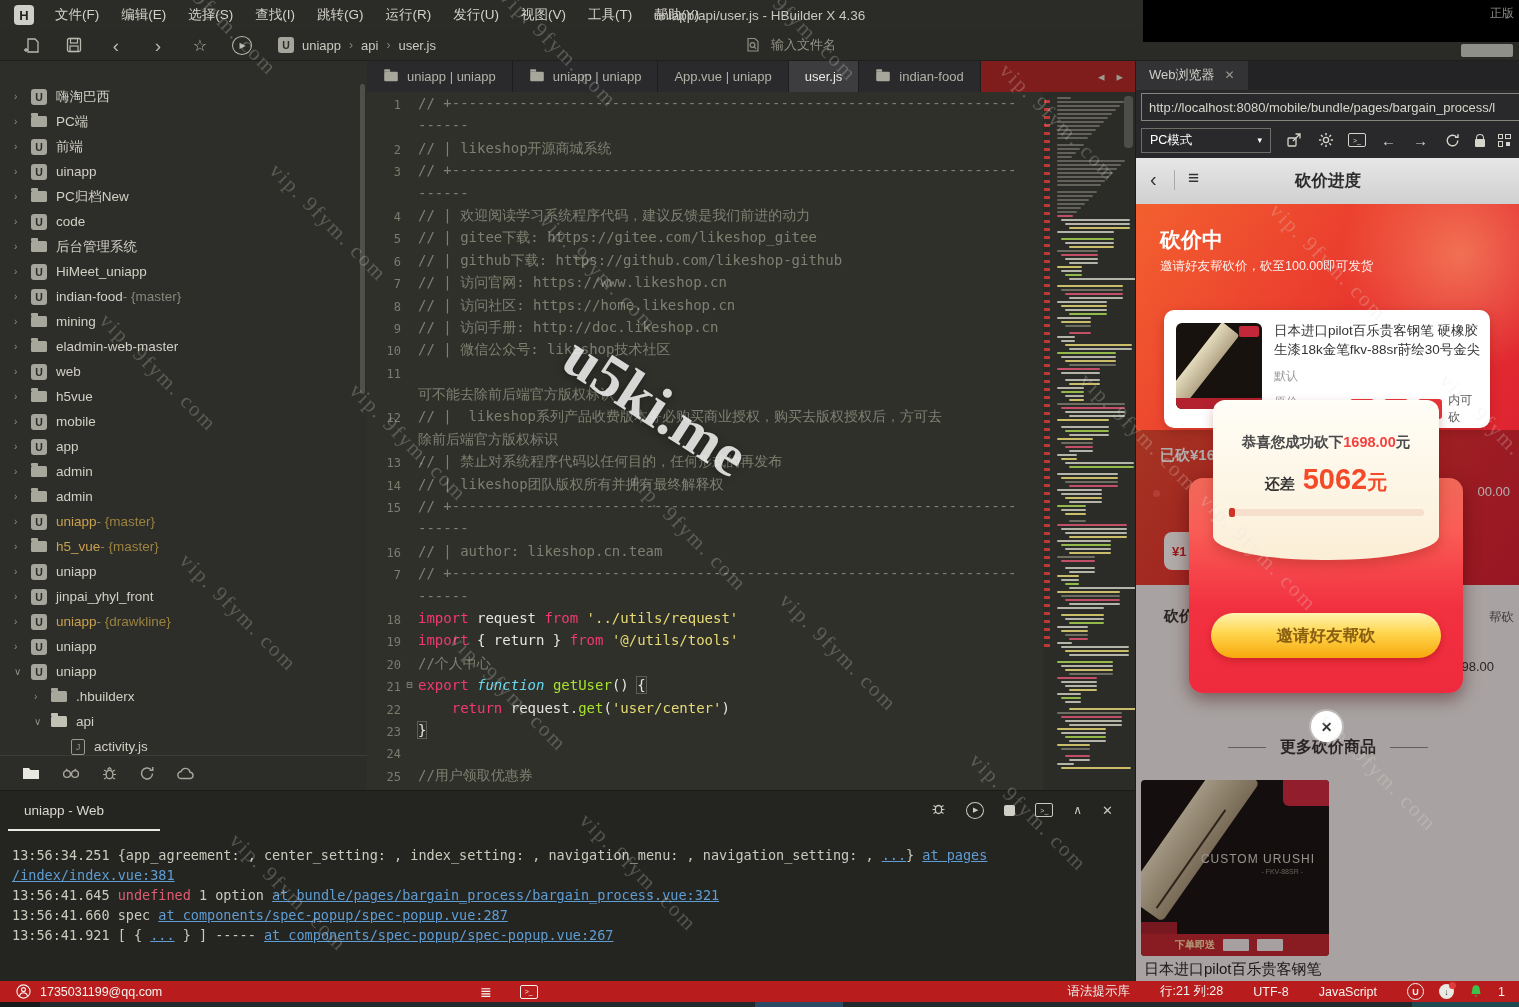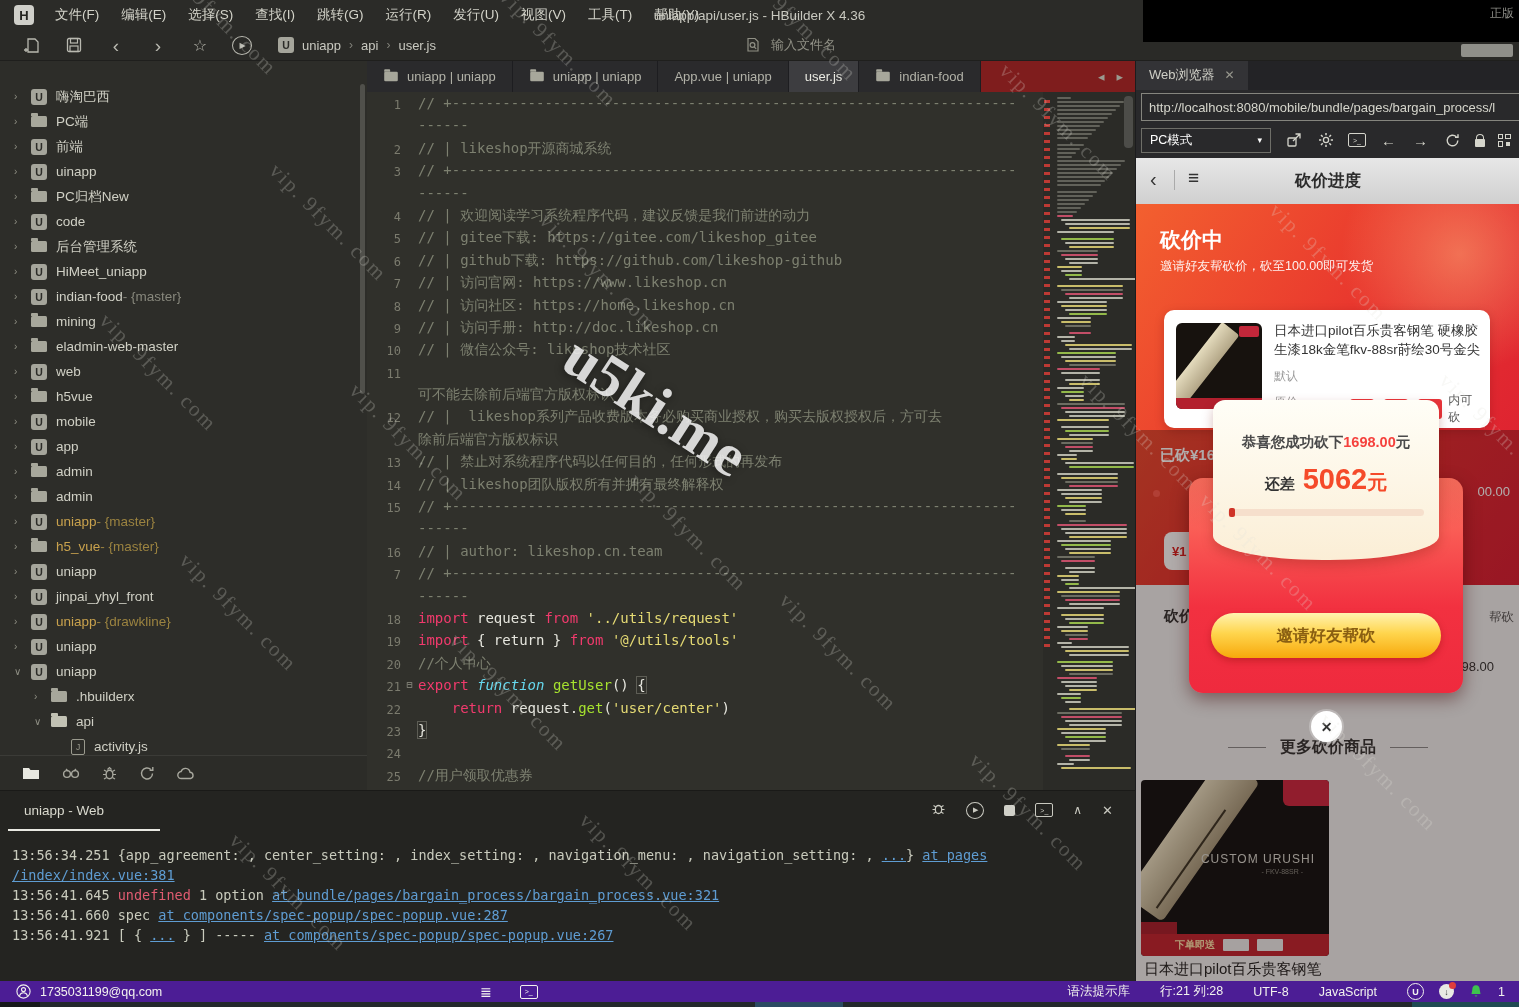--- a/index.html
+++ b/index.html
@@ -73,21 +73,21 @@
   .cicons{position:absolute;right:22px;top:10px;display:flex;gap:20px;color:#c9c9c0;align-items:center;font-size:13px;}
   .stop-ico{width:11px;height:11px;background:#d0d0c8;border-radius:2px;display:inline-block;}
   .termbox{width:16px;height:12px;border:1.3px solid #c9c9c0;border-radius:2px;font-size:7px;display:inline-flex;align-items:center;justify-content:center;color:#c9c9c0;}
   .pcirc{width:15px;height:15px;border:1.3px solid #c9c9c0;border-radius:50%;display:inline-flex;align-items:center;justify-content:center;font-size:7px;padding-left:1px;}
   .clog{position:absolute;left:12px;top:54px;right:10px;font-family:"DejaVu Sans Mono",monospace;
         font-size:13.5px;line-height:20px;color:#c9cbbd;}
   .lrow{white-space:pre;height:20px;overflow:hidden;}
   .lg-lnk{color:#5f9dd3;text-decoration:underline;cursor:pointer;}
   .lg-red{color:#e05c71;}
   
-  .statusbar{position:absolute;left:0;top:981px;width:1519px;height:21px;background:#4c1d95;color:#f2f2ee;
+  .statusbar{position:absolute;left:0;top:981px;width:1519px;height:21px;background:#b91c1c;color:#f2f2ee;
              font-size:12.5px;display:flex;align-items:center;z-index:7;}
   .sb-left{display:flex;align-items:center;gap:9px;margin-left:16px;}
   .sb-mid{position:absolute;left:480px;display:flex;gap:28px;align-items:center;}
   .sb-right{position:absolute;right:14px;display:flex;gap:30px;align-items:center;}
   .sb-right .icons{display:flex;gap:15px;align-items:center;}
   .ucirc{width:15px;height:15px;border:1.4px solid #f2f2ee;border-radius:50%;display:inline-flex;align-items:center;justify-content:center;font-size:9px;font-weight:bold;}
   .dcirc{position:relative;width:15px;height:15px;background:#e9e9e3;border-radius:50%;display:inline-flex;align-items:center;justify-content:center;color:#3a3a3a;font-size:9px;font-weight:bold;}
   .dcirc::after{content:"";position:absolute;right:-2px;top:-2px;width:7px;height:7px;background:#e03c3c;border-radius:50%;}
   .taskstrip{position:absolute;left:0;top:1002px;width:1519px;height:5px;background:#23282c;z-index:7;}
   .taskstrip i{position:absolute;top:0;height:5px;display:block;}

